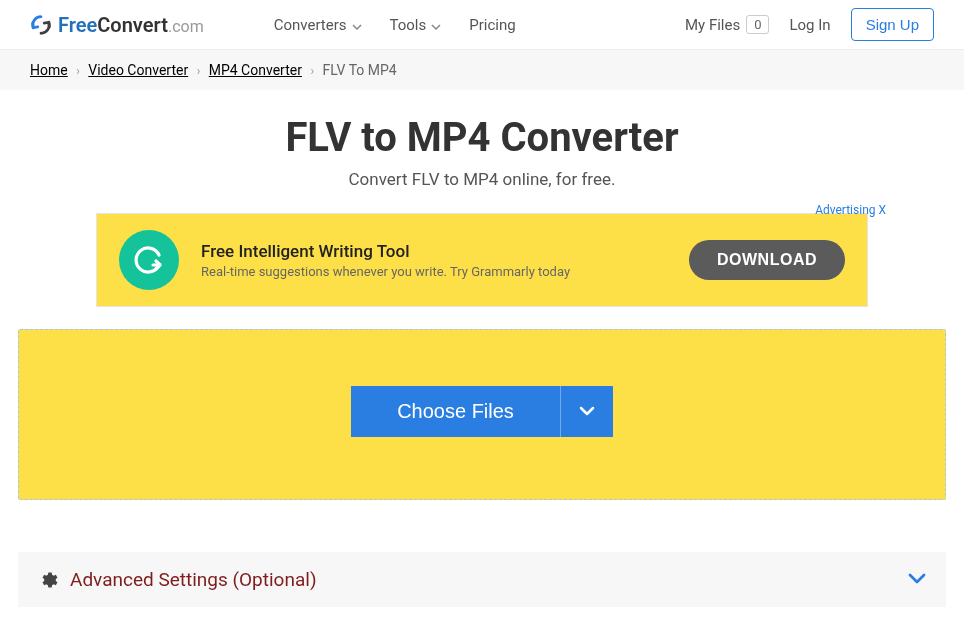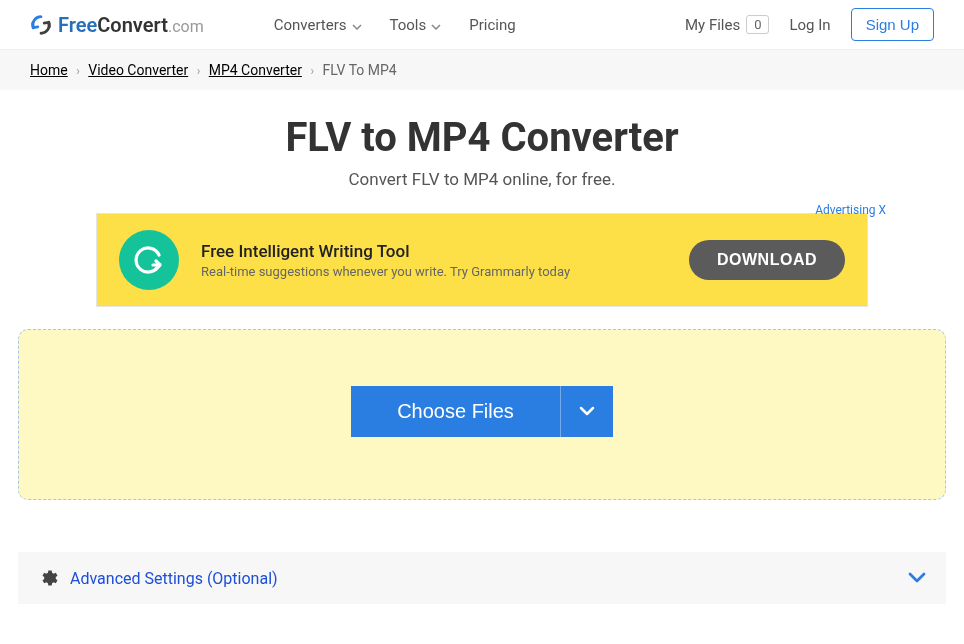--- a/index.html
+++ b/index.html
@@ -53,43 +53,43 @@
     .ad-icon { width: 60px; height: 60px; border-radius: 50%; background: #15c39a; display: flex; align-items: center; justify-content: center; flex-shrink: 0; }
     .ad-text { flex: 1; text-align: left; }
     .ad-title { font-size: 17px; font-weight: 500; color: #222; margin-bottom: 3px; }
     .ad-sub { font-size: 13px; color: #666; }
     .ad-btn { background: #5b5b5b; color: #fff; border: none; border-radius: 22px; padding: 11px 28px; font-size: 16px; font-weight: 600; letter-spacing: 0.5px; cursor: pointer; }
 
     
     .dropzone-wrap { padding: 22px 18px 0; }
     .dropzone {
       border: 1.5px dashed #a7c5e8;
-      background: #fef9c3;
-      border-radius: 10px;
+      background: #fde047;
+      border-radius: 2px;
       padding: 56px 20px 62px;
       text-align: center;
     }
     .choose-row { display: inline-flex; }
     .choose-btn { background: #2a7de1; color: #fff; font-size: 20px; padding: 14px 46px; border: none; cursor: pointer; }
     .choose-dropdown { background: #2a7de1; color: #fff; border: none; border-left: 1px solid rgba(255,255,255,0.35); padding: 0 18px; cursor: pointer; display: flex; align-items: center; }
     .drop-hint { margin-top: 20px; font-size: 16px; color: #555; }
     .drop-hint a { color: #2a7de1; text-decoration: underline; cursor: pointer; }
 
     
     .advanced-wrap { padding: 52px 18px 0; }
     .advanced-bar {
       background: #f7f7f7;
       padding: 16px 20px;
       display: flex;
       align-items: center;
       justify-content: space-between;
       cursor: pointer;
     }
     .advanced-left { display: flex; align-items: center; gap: 12px; }
-    .advanced-title { font-size: 16px; color: #1d4ed8; }
+    .advanced-title { font-size: 19px; color: #7f1d1d; }
     .gear { width: 20px; height: 20px; }
 
     .chevron-sm { display: inline-block; }
   </style>
 </head>
 <body>
 
 <div class="header">
   <div class="nav-left">
     <div class="logo">

